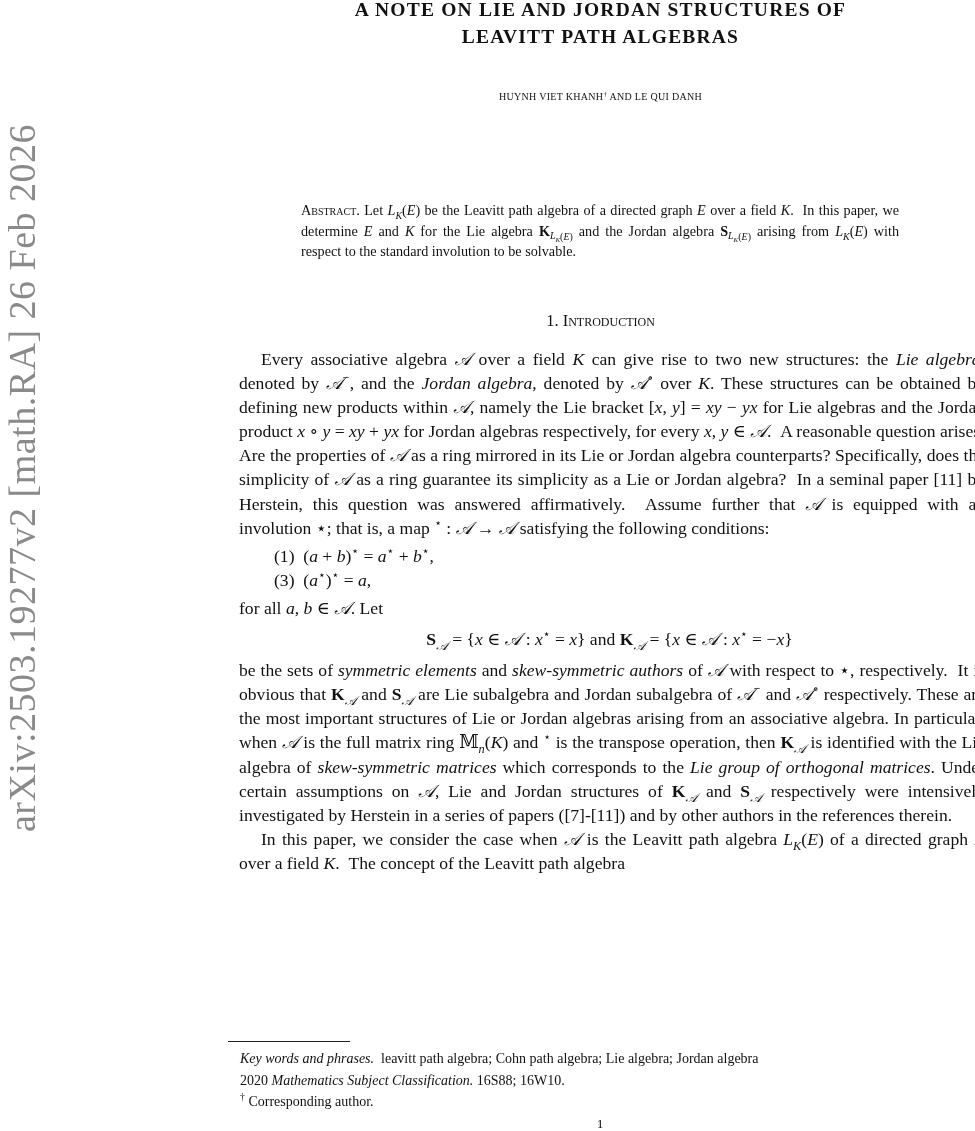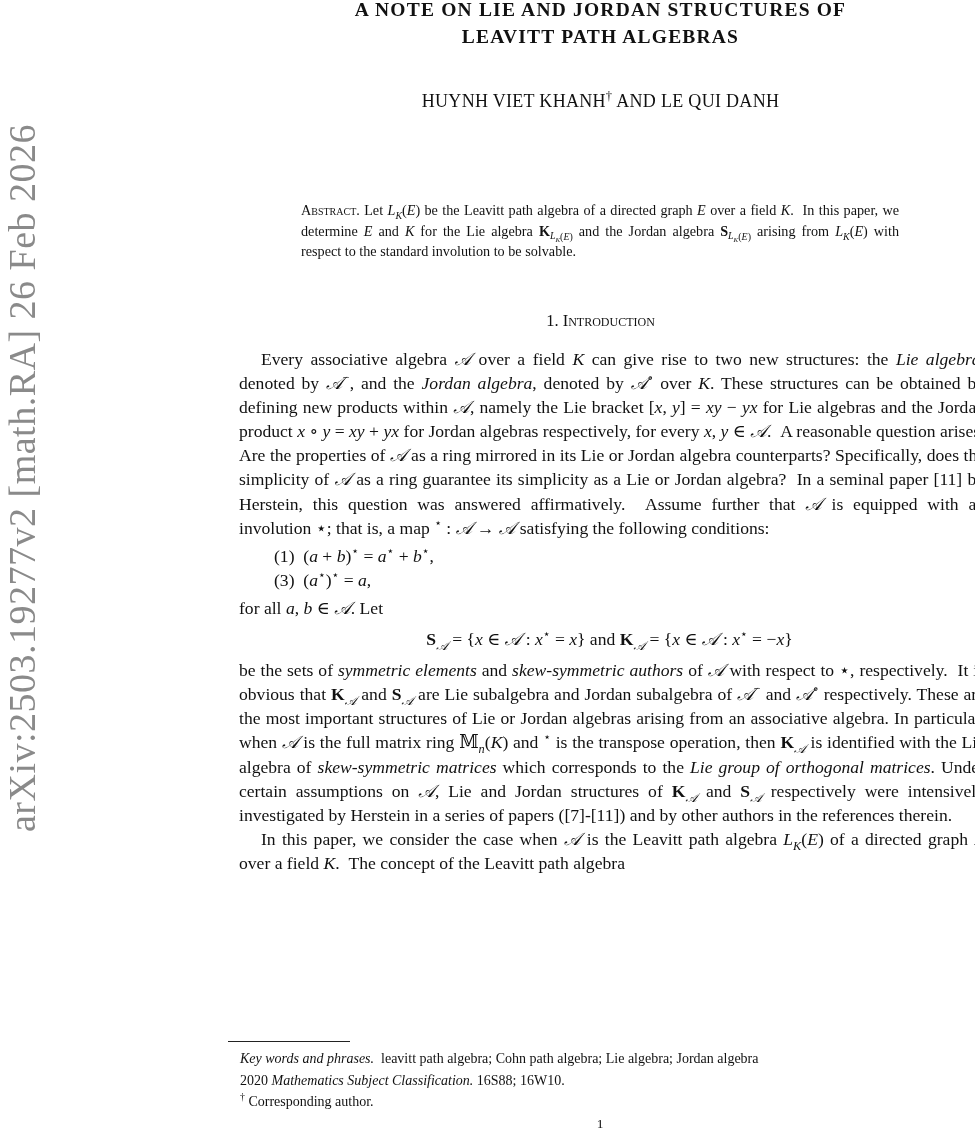--- a/index.html
+++ b/index.html
@@ -5,21 +5,21 @@
   html, body { margin:0; padding:0; background:#ffffff; }
   body { width:975px; height:1131px; position:relative; overflow:hidden;
          font-family:"Liberation Serif","DejaVu Serif",serif; color:#111; }
   .arxiv-stamp { position:absolute; left:2px; top:88px; width:40px; height:780px; }
   .arxiv-stamp span { position:absolute; left:50%; top:50%; white-space:nowrap;
      transform:translate(-50%,-50%) rotate(-90deg); font-size:38px; color:#8a8a8a;
      letter-spacing:0.5px; }
   .title { position:absolute; left:228px; width:745px; top:-4px; text-align:center;
      font-weight:bold; font-size:19.5px; line-height:27px; letter-spacing:1.2px; }
   .authors { position:absolute; left:228px; width:745px; top:91px; text-align:center;
-     font-size:18px; letter-spacing:0.3px; }
+     font-size:10px; letter-spacing:0.3px; }
   .abstract { position:absolute; left:301px; width:598px; top:200px; font-size:14.2px;
      line-height:20.5px; text-align:justify; }
   .sc { font-variant:small-caps; }
   .section-heading { position:absolute; left:228px; width:745px; top:311px;
      text-align:center; font-size:16.5px; }
   .body-text { position:absolute; left:239px; width:746px; top:347px; font-size:17.6px;
      line-height:24.1px; text-align:justify; }
   .body-text p { margin:0; }
   .indent { text-indent:22px; }
   .cond-list { margin:4px; padding:0; list-style:none; }

